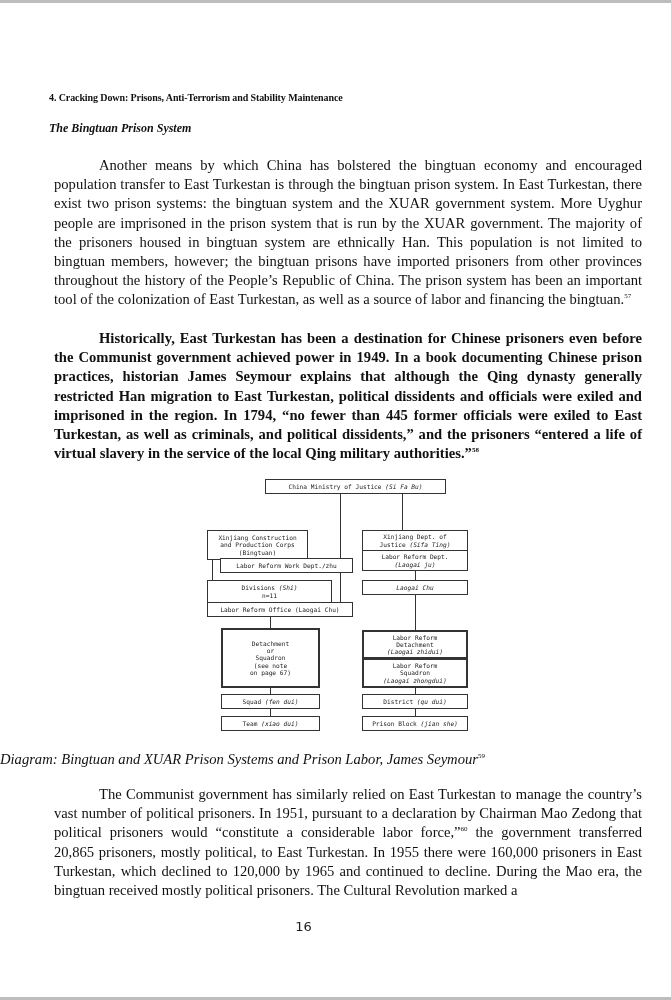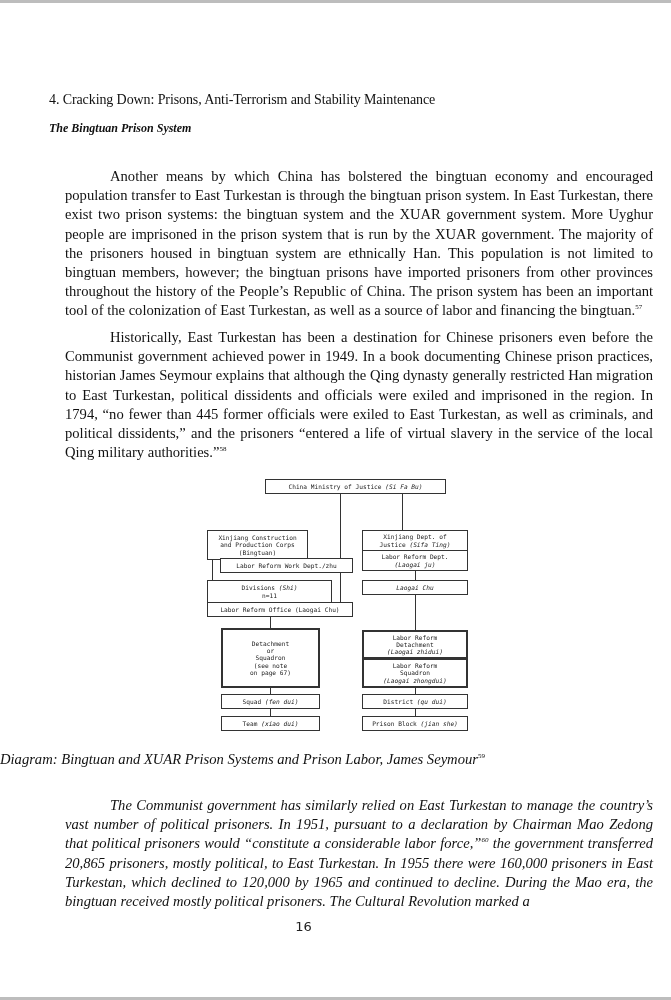--- a/index.html
+++ b/index.html
@@ -4,31 +4,31 @@
 <style>
   html, body { margin:0; padding:0; }
   body {
     width:671px; height:1000px; position:relative; overflow:hidden;
     background:#ffffff;
     font-family:"Liberation Serif", "DejaVu Serif", serif;
     color:#111;
   }
   .topbar { position:absolute; left:0; top:0; width:671px; height:3px; background:#bdbdbd; }
   .botbar { position:absolute; left:0; bottom:0; width:671px; height:3px; background:#bdbdbd; }
-  .h1 { position:absolute; left:49px; top:92px; font-weight:normal; font-size:14px; letter-spacing:-0.1px; white-space:nowrap; }
+  .h1 { position:absolute; left:49px; top:92px; font-weight:bold; font-size:10px; letter-spacing:-0.1px; white-space:nowrap; }
   .h2 { position:absolute; left:49px; top:121px; font-weight:bold; font-style:italic; font-size:12px; white-space:nowrap; }
   .para {
     position:absolute; left:49px; width:588px;
     font-size:14.6px; line-height:19.2px;
-    text-align:justify; text-indent:45px; margin:16px;
+    text-align:justify; text-indent:45px; margin:5px;
   }
   .para sup { font-size:7px; vertical-align:super; line-height:0; }
   #p1 { top:151px; }
-  #p2 { top:312px; }
-  #p3 { top:780px;font-style:italic; }
+  #p2 { top:324px;font-weight:bold; }
+  #p3 { top:780px; }
   .caption {
     position:absolute; left:0; width:661px; top:751px;
     text-align:left; font-style:italic; font-size:14.6px;
   }
   .caption sup { font-size:7px; font-style:normal; }
   .pagenum {
     position:absolute; left:0; width:607px; top:919px; text-align:center;
     font-family:"DejaVu Sans", "Liberation Sans", sans-serif; font-size:13px; color:#222;
   }
   

